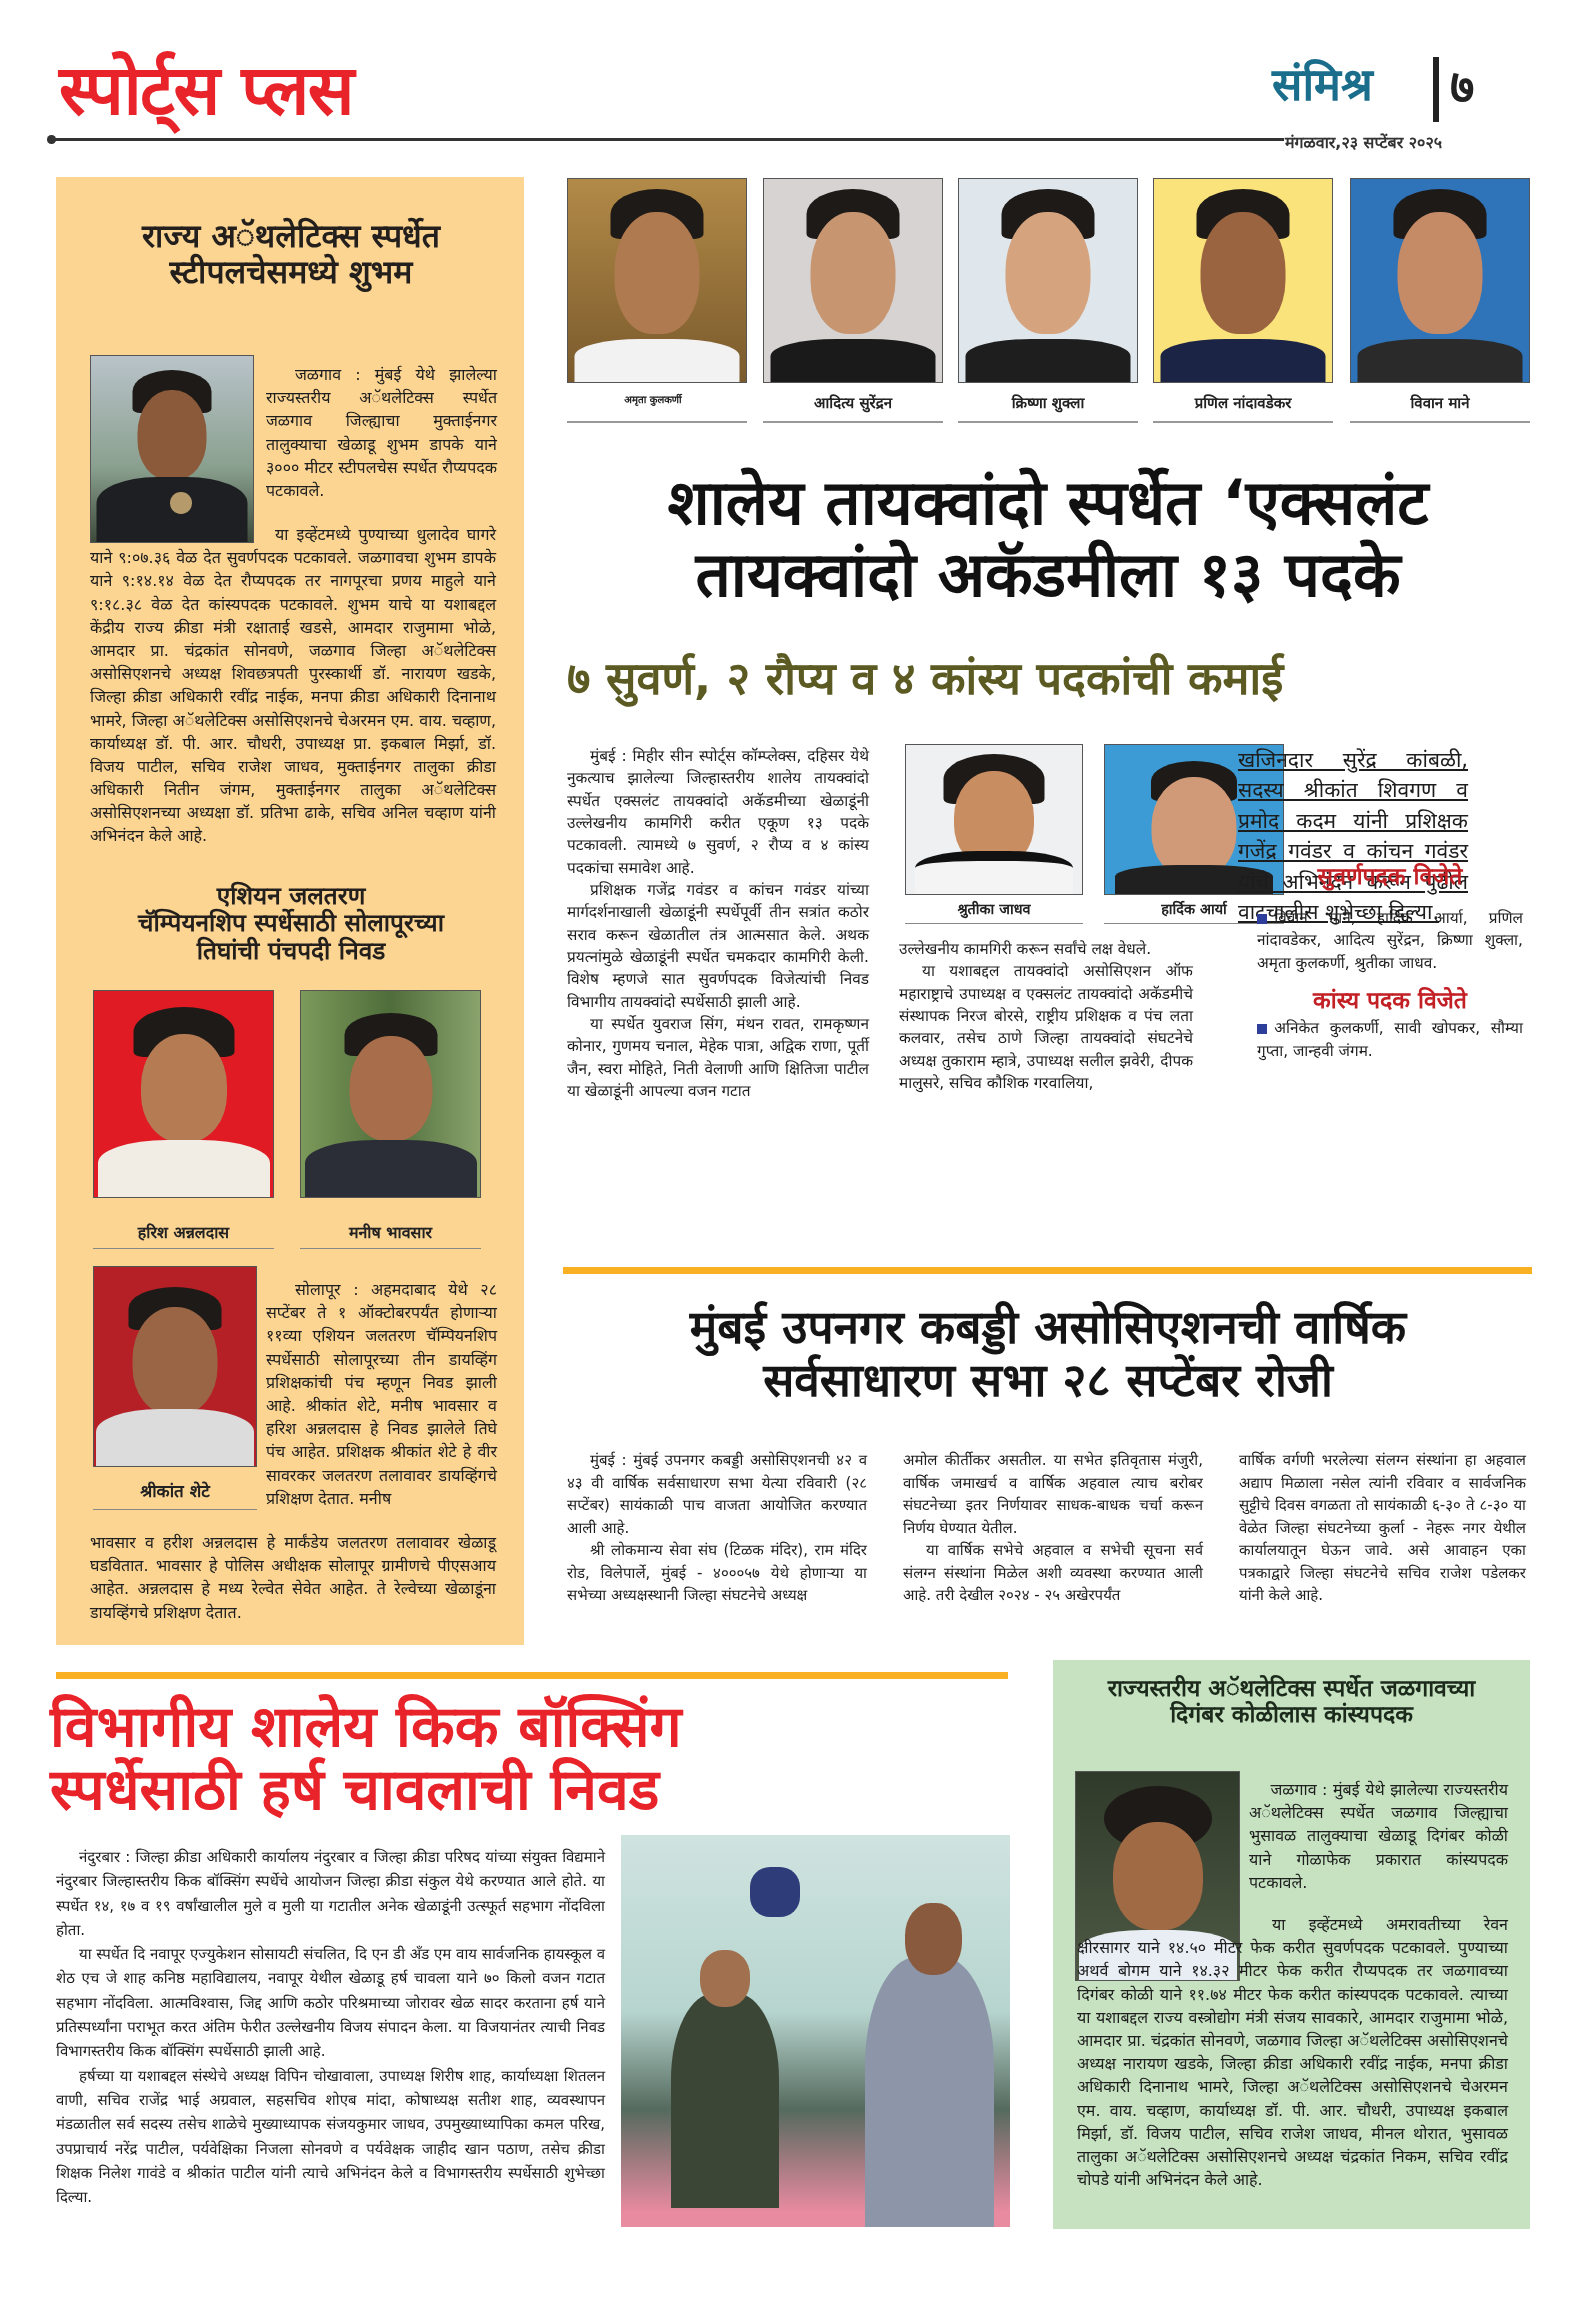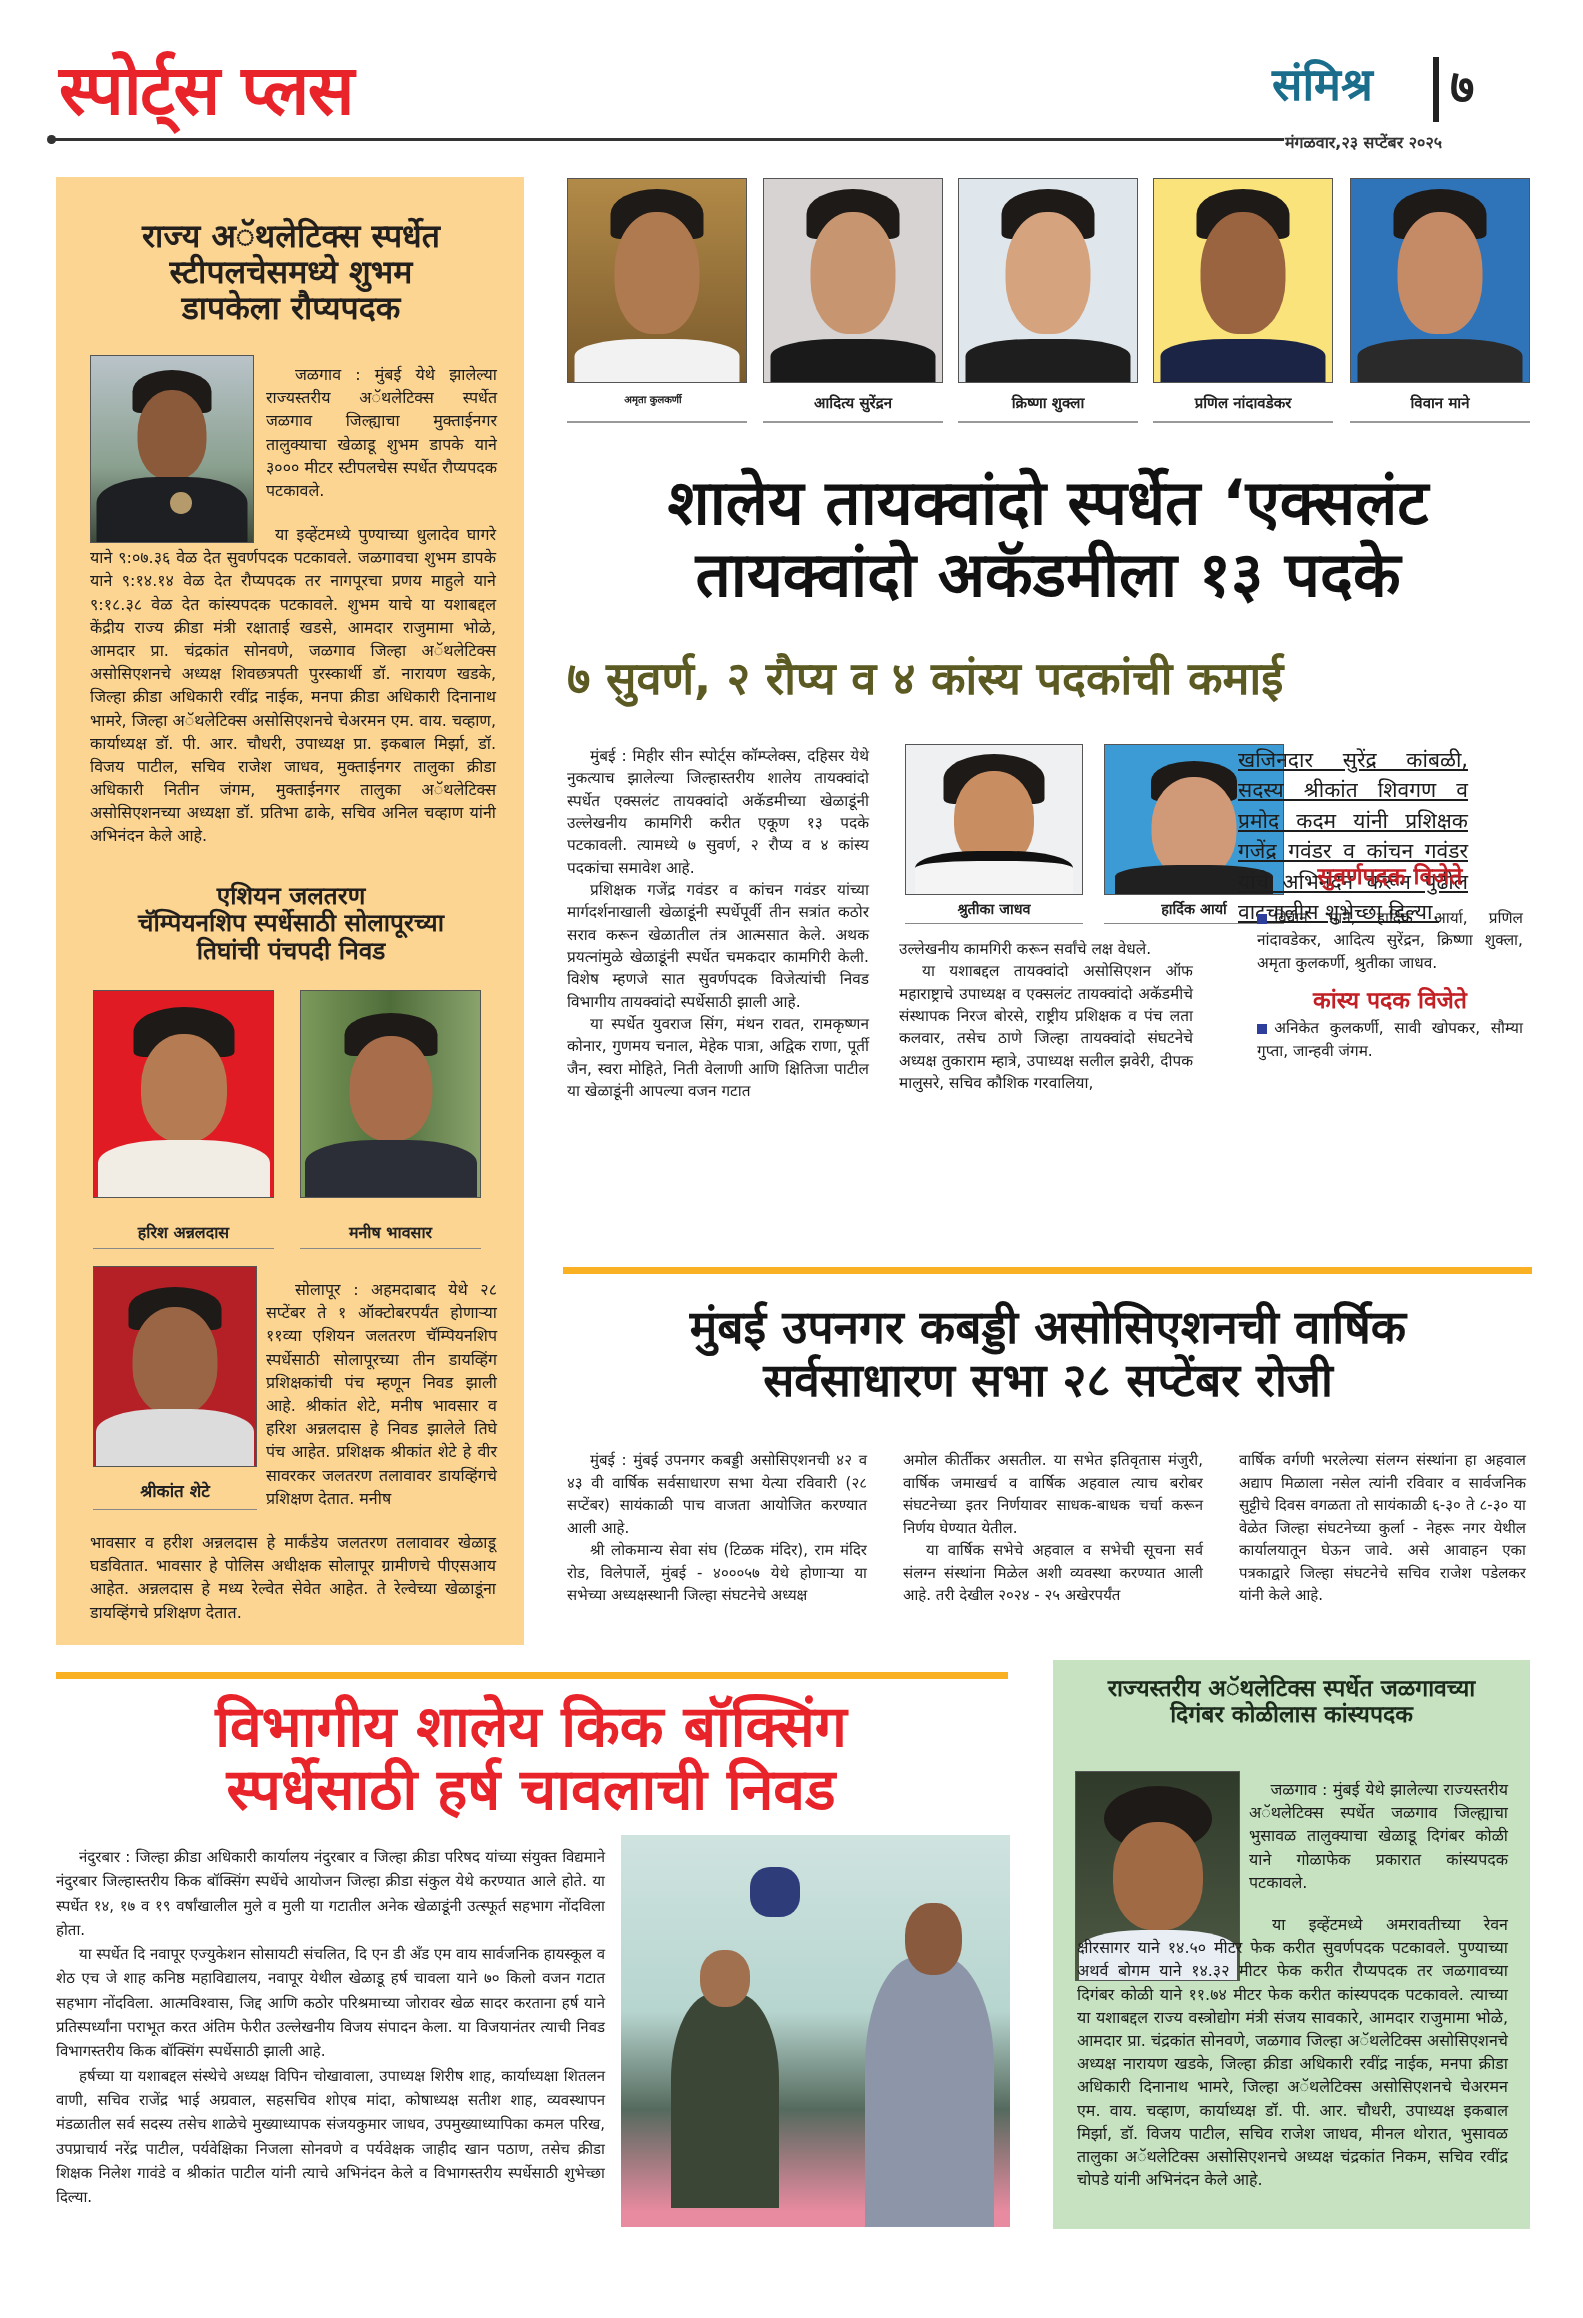--- a/index.html
+++ b/index.html
@@ -43,21 +43,20 @@
 <div class="abs mast-section">संमिश्र</div>
 <div class="abs mast-bar"></div>
 <div class="abs mast-page">७</div>
 <div class="abs mast-date">मंगळवार,२३ सप्टेंबर २०२५</div>
 
 <div class="abs orange-box"></div>
 
 <div class="abs hl-dark" style="left:65px; top:219px; width:452px; font-size:32px;">
   <div>राज्य अॅथलेटिक्स स्पर्धेत</div>
   <div>स्टीपलचेसमध्ये शुभम</div>
-  <div>डापकेला रौप्यपदक</div>
 </div>
 <div class="abs photo" style="left:90px; top:355px; width:164px; height:188px; background:linear-gradient(#b9c3c9, #8aa08f 60%, #3d4a3a);">
   <div class="hair" style="top:14.4px; width:79px; height:43px;"></div>
   <div class="face" style="top:34px; width:69px; height:90px; background:#8a5a3b;"></div>
   <div class="shirt" style="width:151px; height:65px; background:#1d1f22;"></div>
   <div style="position:absolute; left:79px; top:136px; width:21.5px; height:21.5px; border-radius:50%; background:#b59a6b;"></div>
 </div>
 <div class="abs body-text" style="left:266px; top:363px; width:231px; text-indent:29px;">जळगाव : मुंबई येथे झालेल्या राज्यस्तरीय अॅथलेटिक्स स्पर्धेत जळगाव जिल्ह्याचा मुक्ताईनगर तालुक्याचा खेळाडू शुभम डापके याने ३००० मीटर स्टीपलचेस स्पर्धेत रौप्यपदक पटकावले.</div>
 <div class="abs body-text" style="left:90px; top:523px; width:406px; text-indent:185px;">या इव्हेंटमध्ये पुण्याच्या धुलादेव घागरे याने ९:०७.३६ वेळ देत सुवर्णपदक पटकावले. जळगावचा शुभम डापके याने ९:१४.१४ वेळ देत रौप्यपदक तर नागपूरचा प्रणय माहुले याने ९:१८.३८ वेळ देत कांस्यपदक पटकावले. शुभम याचे या यशाबद्दल केंद्रीय राज्य क्रीडा मंत्री रक्षाताई खडसे, आमदार राजुमामा भोळे, आमदार प्रा. चंद्रकांत सोनवणे, जळगाव जिल्हा अॅथलेटिक्स असोसिएशनचे अध्यक्ष शिवछत्रपती पुरस्कार्थी डॉ. नारायण खडके, जिल्हा क्रीडा अधिकारी रवींद्र नाईक, मनपा क्रीडा अधिकारी दिनानाथ भामरे, जिल्हा अॅथलेटिक्स असोसिएशनचे चेअरमन एम. वाय. चव्हाण, कार्याध्यक्ष डॉ. पी. आर. चौधरी, उपाध्यक्ष प्रा. इकबाल मिर्झा, डॉ. विजय पाटील, सचिव राजेश जाधव, मुक्ताईनगर तालुका क्रीडा अधिकारी नितीन जंगम, मुक्ताईनगर तालुका अॅथलेटिक्स असोसिएशनच्या अध्यक्षा डॉ. प्रतिभा ढाके, सचिव अनिल चव्हाण यांनी अभिनंदन केले आहे.</div>
 
@@ -187,21 +186,21 @@
 </div>
 <div class="abs body-text" style="left:903px; top:1449px; width:300px; font-size:15px; line-height:1.5;">
   <p>अमोल कीर्तीकर असतील. या सभेत इतिवृतास मंजुरी, वार्षिक जमाखर्च व वार्षिक अहवाल त्याच बरोबर संघटनेच्या इतर निर्णयावर साधक-बाधक चर्चा करून निर्णय घेण्यात येतील.</p>
   <p style="text-indent:23px;">या वार्षिक सभेचे अहवाल व सभेची सूचना सर्व संलग्न संस्थांना मिळेल अशी व्यवस्था करण्यात आली आहे. तरी देखील २०२४ - २५ अखेरपर्यंत</p>
 </div>
 <div class="abs body-text" style="left:1239px; top:1449px; width:287px; font-size:15px; line-height:1.5;">
   <p>वार्षिक वर्गणी भरलेल्या संलग्न संस्थांना हा अहवाल अद्याप मिळाला नसेल त्यांनी रविवार व सार्वजनिक सुट्टीचे दिवस वगळता तो सायंकाळी ६-३० ते ८-३० या वेळेत जिल्हा संघटनेच्या कुर्ला - नेहरू नगर येथील कार्यालयातून घेऊन जावे. असे आवाहन एका पत्रकाद्वारे जिल्हा संघटनेचे सचिव राजेश पडेलकर यांनी केले आहे.</p>
 </div>
 
 <div class="abs yellow-rule" style="left:56px; top:1672px; width:952px;"></div>
-<div class="abs" style="left:50px; top:1695px; width:962px; text-align:center; font-weight:bold; font-size:57px; color:#e8232a; line-height:1.1;">
+<div class="abs" style="left:50px; top:1695px; width:962px; text-align:left; font-weight:bold; font-size:57px; color:#e8232a; line-height:1.1;">
   <div>विभागीय शालेय किक बॉक्सिंग</div>
   <div>स्पर्धेसाठी हर्ष चावलाची निवड</div>
 </div>
 <div class="abs body-text" style="left:56px; top:1845px; width:549px; font-size:15px; line-height:1.62;">
   <p style="text-indent:23px;">नंदुरबार : जिल्हा क्रीडा अधिकारी कार्यालय नंदुरबार व जिल्हा क्रीडा परिषद यांच्या संयुक्त विद्यमाने नंदुरबार जिल्हास्तरीय किक बॉक्सिंग स्पर्धेचे आयोजन जिल्हा क्रीडा संकुल येथे करण्यात आले होते. या स्पर्धेत १४, १७ व १९ वर्षांखालील मुले व मुली या गटातील अनेक खेळाडूंनी उत्स्फूर्त सहभाग नोंदविला होता.</p>
   <p style="text-indent:23px;">या स्पर्धेत दि नवापूर एज्युकेशन सोसायटी संचलित, दि एन डी अँड एम वाय सार्वजनिक हायस्कूल व शेठ एच जे शाह कनिष्ठ महाविद्यालय, नवापूर येथील खेळाडू हर्ष चावला याने ७० किलो वजन गटात सहभाग नोंदविला. आत्मविश्वास, जिद्द आणि कठोर परिश्रमाच्या जोरावर खेळ सादर करताना हर्ष याने प्रतिस्पर्ध्यांना पराभूत करत अंतिम फेरीत उल्लेखनीय विजय संपादन केला. या विजयानंतर त्याची निवड विभागस्तरीय किक बॉक्सिंग स्पर्धेसाठी झाली आहे.</p>
   <p style="text-indent:23px;">हर्षच्या या यशाबद्दल संस्थेचे अध्यक्ष विपिन चोखावाला, उपाध्यक्ष शिरीष शाह, कार्याध्यक्षा शितलन वाणी, सचिव राजेंद्र भाई अग्रवाल, सहसचिव शोएब मांदा, कोषाध्यक्ष सतीश शाह, व्यवस्थापन मंडळातील सर्व सदस्य तसेच शाळेचे मुख्याध्यापक संजयकुमार जाधव, उपमुख्याध्यापिका कमल परिख, उपप्राचार्य नरेंद्र पाटील, पर्यवेक्षिका निजला सोनवणे व पर्यवेक्षक जाहीद खान पठाण, तसेच क्रीडा शिक्षक निलेश गावंडे व श्रीकांत पाटील यांनी त्याचे अभिनंदन केले व विभागस्तरीय स्पर्धेसाठी शुभेच्छा दिल्या.</p>
 </div>
 <div class="abs" style="left:621px; top:1835px; width:389px; height:392px; background:linear-gradient(#cfe3df, #b7d5cf 45%, #556a5e 70%, #e88aa0 96%); overflow:hidden;">
   <div style="position:absolute; left:50px; top:158px; width:108px; height:215px; background:#3c4636; border-radius:40% 40% 0 0;"></div>

